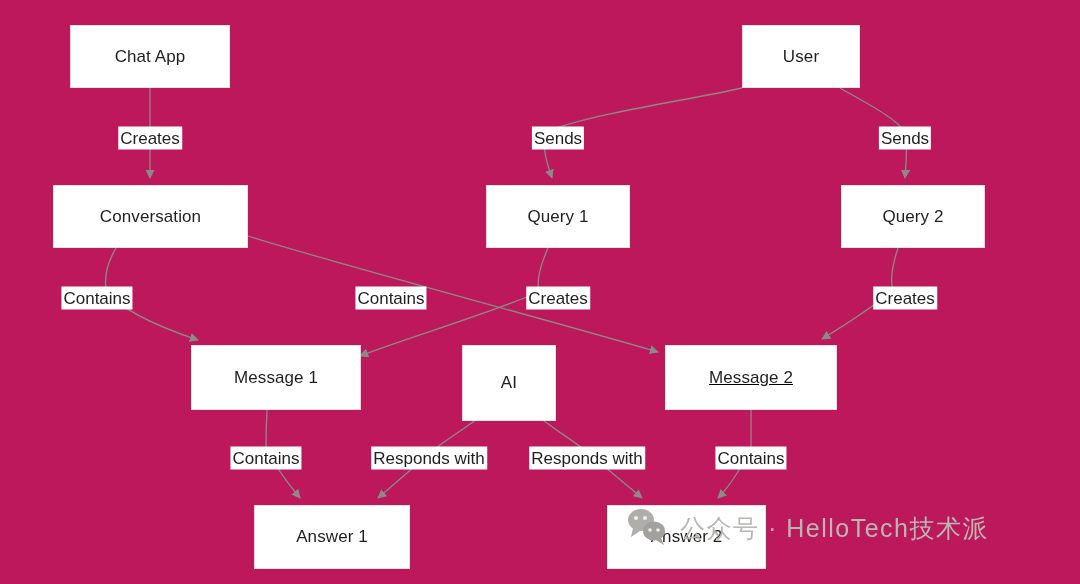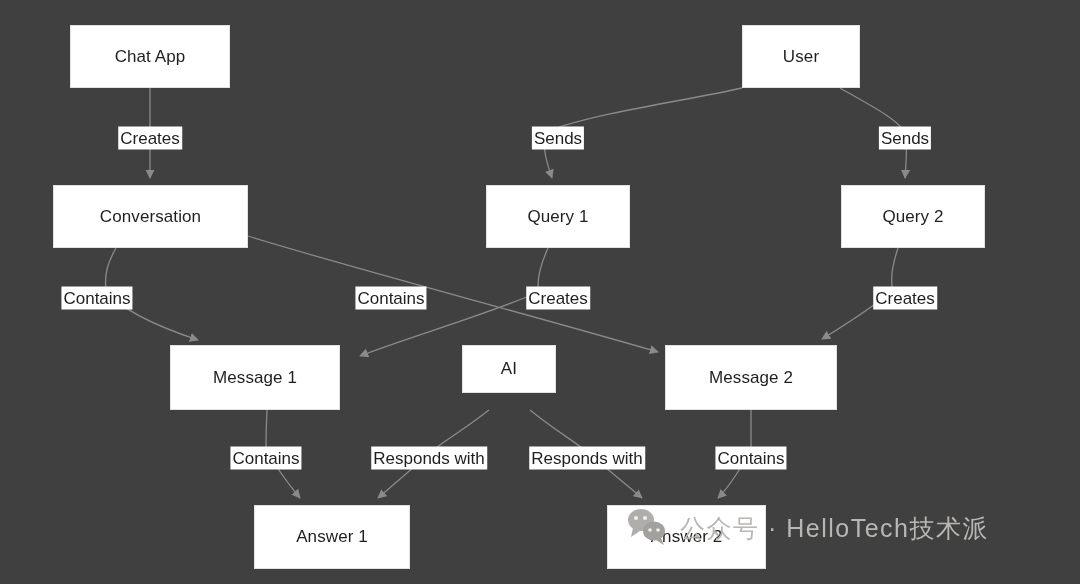--- a/index.html
+++ b/index.html
@@ -11,21 +11,21 @@
     width: 1080px;
     height: 584px;
     background: #f0efed;
     font-family: "Liberation Sans", sans-serif;
     overflow: hidden;
   }
   #diagram-root {
     position: relative;
     width: 1080px;
     height: 584px;
-    background: #404040;
+    background: #be185d;
   }
   #edge-layer {
     position: absolute;
     left: 0;
     top: 0;
     width: 1080px;
     height: 584px;
   }
   .node {
     position: absolute;
@@ -113,29 +113,29 @@
   </div>
 
   <div class="node" style="left:486px; top:185px; width:144px; height:63px;">
     <span class="node-label">Query 1</span>
   </div>
 
   <div class="node" style="left:833px; top:185px; width:144px; height:63px;margin-left:8px;">
     <span class="node-label">Query 2</span>
   </div>
 
-  <div class="node" style="left:170px; top:345px; width:170px; height:65px;">
+  <div class="node" style="left:191px; top:345px; width:170px; height:65px;">
     <span class="node-label">Message 1</span>
   </div>
 
-  <div class="node" style="left:462px; top:345px; width:94px; height:48px;">
+  <div class="node" style="left:462px; top:345px; width:94px; height:76px;">
     <span class="node-label">AI</span>
   </div>
 
-  <div class="node" style="left:665px; top:345px; width:172px; height:65px;">
+  <div class="node" style="left:665px; top:345px; width:172px; height:65px;text-decoration:underline;">
     <span class="node-label">Message 2</span>
   </div>
 
   <div class="node" style="left:254px; top:505px; width:156px; height:64px;text-align:right;">
     <span class="node-label">Answer 1</span>
   </div>
 
   <div class="node" style="left:607px; top:505px; width:159px; height:64px;">
     <span class="node-label">Answer 2</span>
   </div>

